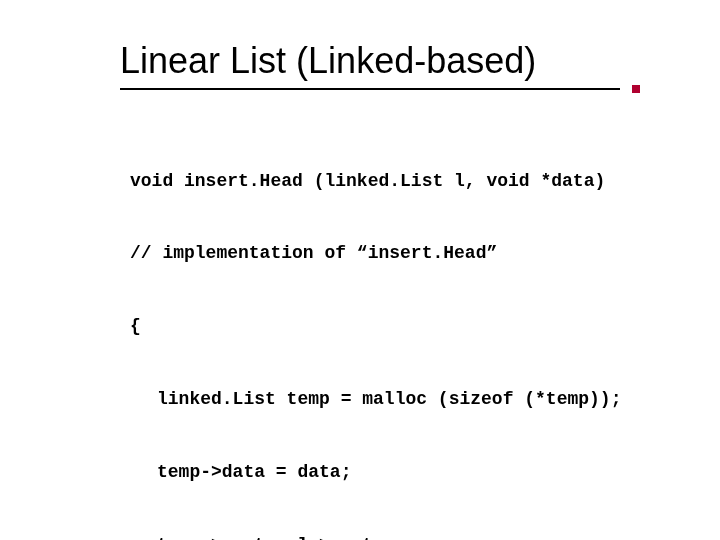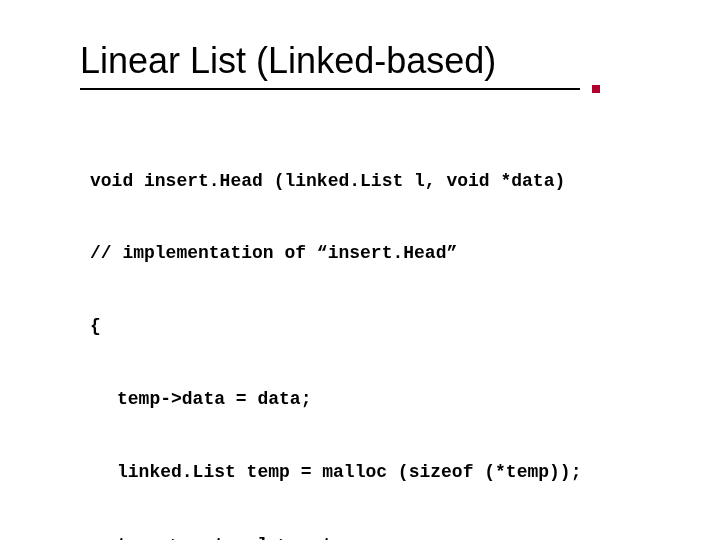--- a/index.html
+++ b/index.html
@@ -14,20 +14,21 @@
       font-family: Arial, Helvetica, sans-serif;
       display: flex;
       align-items: center;
       justify-content: center;
     }
     .slide {
       width: 720px;
       height: 540px;
       padding: 40px 20px 40px 80px;
       position: relative;
+      margin-left: 40px;
     }
     .title-wrap {
       margin-bottom: 30px;
     }
     .title {
       font-size: 36px;
       font-weight: 400;
       color: #000000;
       font-family: Arial, Helvetica, sans-serif;
     }
@@ -70,21 +71,21 @@
 <div class="slide">
   <div class="title-wrap">
     <h1 class="title">Linear List (Linked-based)</h1>
     <div class="underline"></div>
   </div>
 
   <div class="code-block">
     <span class="code-line">void insert.Head (linked.List l, void *data)</span>
     <span class="code-line">// implementation of “insert.Head”</span>
     <span class="code-line">{</span>
+    <span class="code-line indent1">linked.List temp = malloc (sizeof (*temp));</span>
     <span class="code-line indent1">temp-&gt;data = data;</span>
-    <span class="code-line indent1">linked.List temp = malloc (sizeof (*temp));</span>
     <span class="code-line indent1">temp-&gt;next = l-&gt;next;</span>
     
     
     
     
   </div>
 </div>
 
 </body></html>

